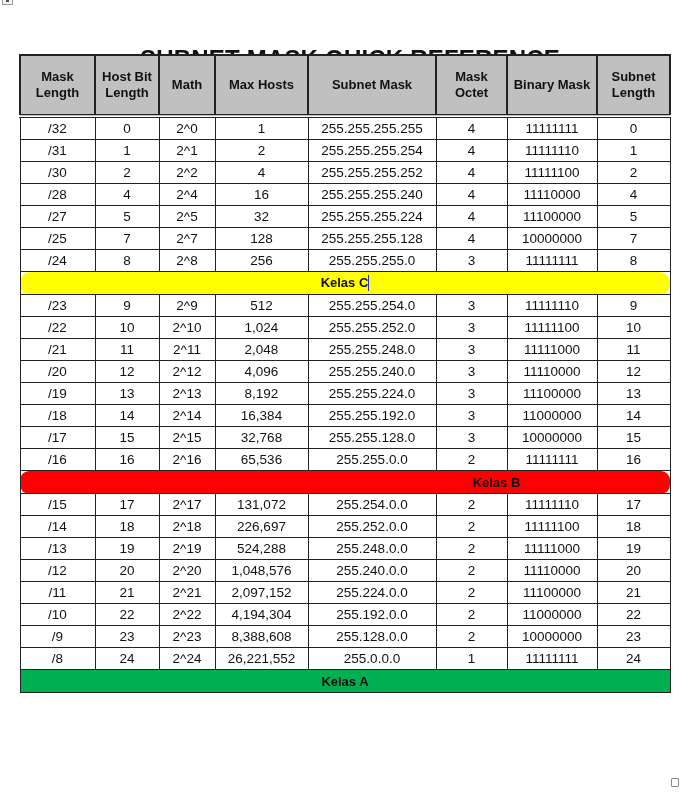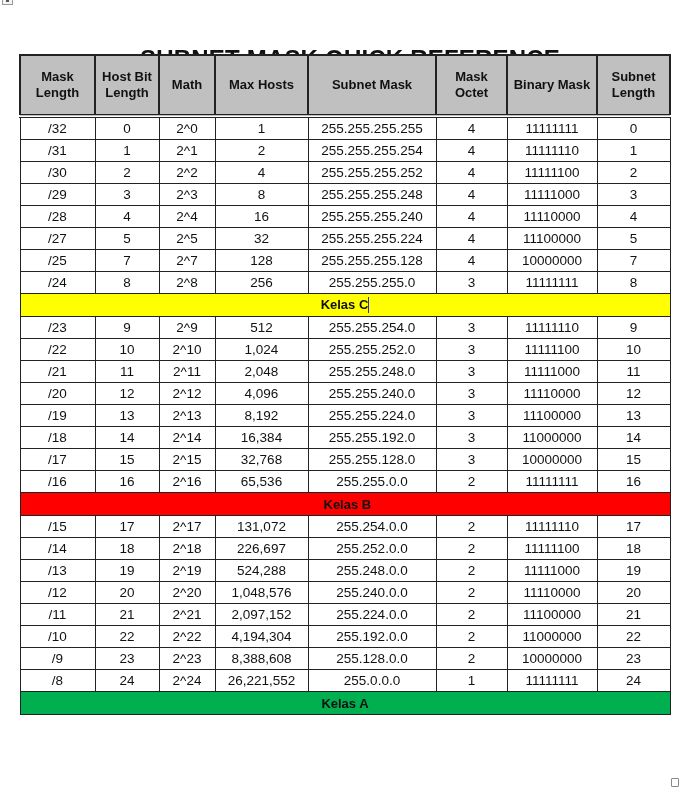--- a/index.html
+++ b/index.html
@@ -81,30 +81,20 @@
         <td>/30</td>
         <td>2</td>
         <td>2^2</td>
         <td>4</td>
         <td>255.255.255.252</td>
         <td>4</td>
         <td>11111100</td>
         <td>2</td>
       </tr>
       <tr>
-        <td>/29</td>
-        <td>3</td>
-        <td>2^3</td>
-        <td>8</td>
-        <td>255.255.255.248</td>
-        <td>4</td>
-        <td>11111000</td>
-        <td>3</td>
-      </tr>
-      <tr>
         <td>/28</td>
         <td>4</td>
         <td>2^4</td>
         <td>16</td>
         <td>255.255.255.240</td>
         <td>4</td>
         <td>11110000</td>
         <td>4</td>
       </tr>
       <tr>
@@ -131,21 +121,21 @@
         <td>/24</td>
         <td>8</td>
         <td>2^8</td>
         <td>256</td>
         <td>255.255.255.0</td>
         <td>3</td>
         <td>11111111</td>
         <td>8</td>
       </tr>
       <tr>
-        <td class="band" colspan="8" style="background: rgb(255, 255, 0);"><span>Kelas C</span><span class="caret"></span></td>
+        <td class="band" colspan="8" style="background: rgb(255, 255, 0); border-radius: 11px;"><span>Kelas C</span><span class="caret"></span></td>
       </tr>
       <tr>
         <td>/23</td>
         <td>9</td>
         <td>2^9</td>
         <td>512</td>
         <td>255.255.254.0</td>
         <td>3</td>
         <td>11111110</td>
         <td>9</td>
@@ -214,21 +204,21 @@
         <td>/16</td>
         <td>16</td>
         <td>2^16</td>
         <td>65,536</td>
         <td>255.255.0.0</td>
         <td>2</td>
         <td>11111111</td>
         <td>16</td>
       </tr>
       <tr>
-        <td class="band" colspan="8" style="background: rgb(255, 0, 0); text-align: left; padding-left: 303px;"><span>Kelas B</span></td>
+        <td class="band" colspan="8" style="background: rgb(255, 0, 0); text-align: center; padding-left: 303px; border-radius: 9px;"><span>Kelas B</span></td>
       </tr>
       <tr>
         <td>/15</td>
         <td>17</td>
         <td>2^17</td>
         <td>131,072</td>
         <td>255.254.0.0</td>
         <td>2</td>
         <td>11111110</td>
         <td>17</td>

